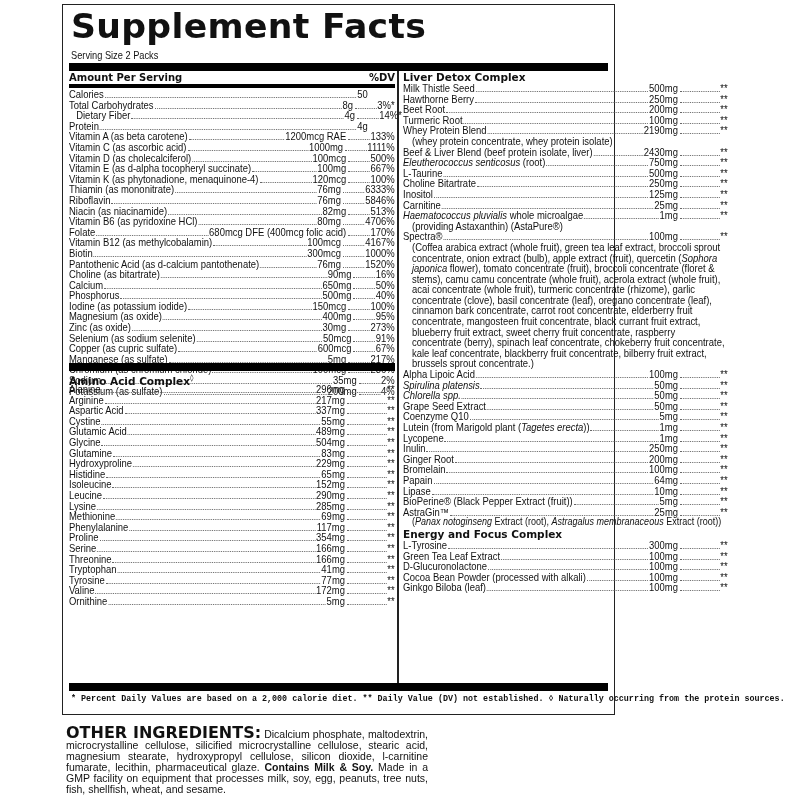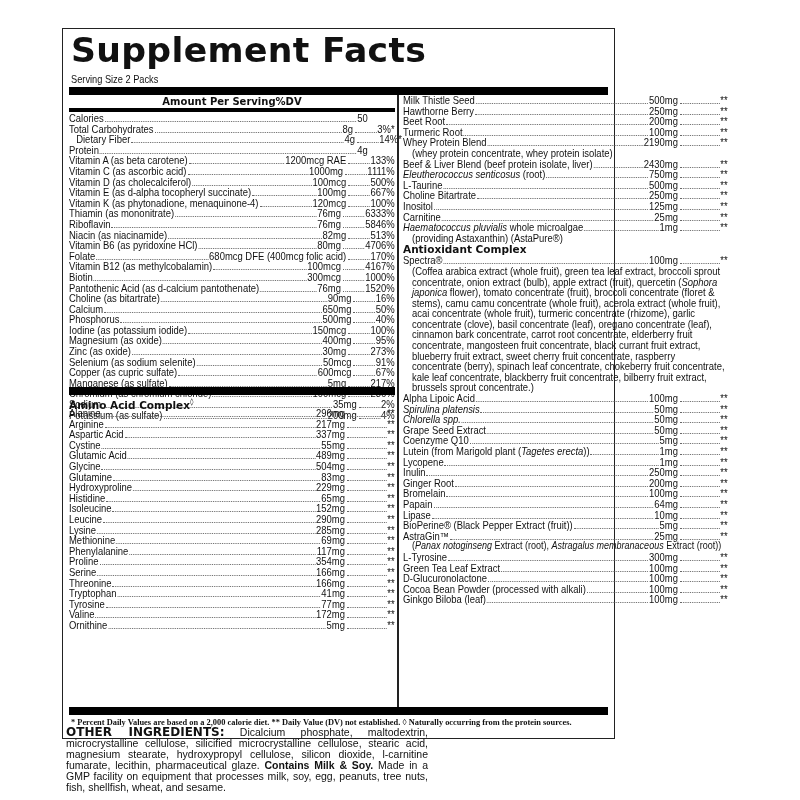--- a/index.html
+++ b/index.html
@@ -1,48 +1,48 @@
 <!DOCTYPE html>
 <html><head>
 <meta charset="utf-8">
 <style>
   html, body { margin:0; padding:0; background:#fff; }
   body { width:800px; height:800px; position:relative; overflow:hidden;
          font-family:"Liberation Sans", sans-serif; color:#111; }
   .panel { position:absolute; left:62px; top:4px; width:553px; height:711px;
-           border:1.5px solid #222; box-sizing:border-box;margin-top:24px; }
+           border:1.5px solid #222; box-sizing:border-box; }
   .title { position:absolute; left:8px; top:2px; font-size:33px; font-weight:900;
            letter-spacing:0.3px; font-family:"DejaVu Sans", sans-serif; transform:scaleX(1.05); transform-origin:left; }
   .serving { position:absolute; left:8px; top:44px; font-size:10.5px; transform:scaleX(0.88); transform-origin:left; }
   .topbar { position:absolute; left:6px; right:6px; top:58px; height:8px; background:#000; }
   .col { position:absolute; top:66px; }
   .colL { left:6px; width:326px; }
   .colR { left:340px; width:325px; }
   .vdiv { position:absolute; left:334px; top:66px; width:1.5px; height:612px; background:#222; }
-  .hdr { display:flex; justify-content:center; font-weight:900; font-size:10px;
+  .hdr { display:flex; justify-content:space-between; font-weight:900; font-size:10px;
          font-family:"DejaVu Sans", sans-serif; height:13px; line-height:13px; }
   .hdrbar { height:4px; background:#000; margin-top:0px; margin-bottom:1px; }
   .row { display:flex; align-items:baseline; font-size:10.5px; height:10.6px; line-height:10.6px;
          white-space:nowrap; transform:scaleX(0.9); transform-origin:left; width:111%; }
   .row .n { flex:0 0 auto; }
   .row .d { flex:1 1 auto; overflow:hidden; border-bottom:1px dotted #666; margin:0 1px 3px 1px; }
   .row .a { flex:0 0 auto; }
   .row .d2 { flex:0 0 auto; width:44px; overflow:hidden; border-bottom:1px dotted #666; margin:0 1px 3px 2px; }
   .row .p { flex:0 0 auto; text-align:right; }
   .sup { font-size:7px; vertical-align:super; }
   .sec { font-weight:900; font-size:10.5px; font-family:"DejaVu Sans", sans-serif; height:12px; line-height:12px; }
   .sub { font-size:10.5px; line-height:10.6px; padding-left:10px; transform:scaleX(0.9); transform-origin:left; width:111%; }
   .indent { padding-left:8px; }
   .midbar { position:absolute; left:6px; width:326px; top:358px; height:8px; background:#000; }
   .botbar { position:absolute; left:6px; right:6px; top:678px; height:8px; background:#000; }
   .foot { position:absolute; left:8px; top:689px; font-size:8.4px; font-weight:900;
-          font-family:Liberation Serif, serif; white-space:nowrap; }
+          font-family:Liberation Mono, monospace; white-space:nowrap; }
   .other { position:absolute; left:66px; top:727px; width:362px; font-size:10.5px; line-height:11px;
            text-align:justify; }
-  .other b.hd { font-weight:900; font-size:12px; font-family:"DejaVu Sans", sans-serif; }
+  .other b.hd { font-weight:900; font-size:16px; font-family:"DejaVu Sans", sans-serif; }
   i { font-style:italic; }
 </style>
 </head>
 <body>
 
 <div class="panel">
   <div class="title">Supplement Facts</div>
   <div class="serving">Serving Size 2 Packs</div>
   <div class="topbar"></div>
 
@@ -408,20 +408,21 @@
     <span class="a">5mg</span>
     <span class="d2"></span>
           <span class="p">**</span>
   </div>
       </div>
   </div>
 
   <div class="vdiv"></div>
 
   <div class="col colR">
+    <div class="sec">Liver Detox Complex</div>
     <div id="liver">
         <div class="row">
     <span class="n"><span>Milk Thistle Seed</span></span>
     <span class="d"></span>
     <span class="a">500mg</span>
     <span class="d2"></span>
           <span class="p">**</span>
   </div>
         <div class="row">
     <span class="n"><span>Hawthorne Berry</span></span>
@@ -503,21 +504,20 @@
         <div class="row">
     <span class="n"><i>Haematococcus pluvialis</i><span> whole microalgae</span></span>
     <span class="d"></span>
     <span class="a">1mg</span>
     <span class="d2"></span>
           <span class="p">**</span>
   </div>
         <div class="sub">(providing Astaxanthin) (AstaPure®)</div>
       </div>
 
-    <div class="sec">Antioxidant Complex</div>
     <div id="antioxidant">
         <div class="row">
     <span class="n"><span>Spectra®</span></span>
     <span class="d"></span>
     <span class="a">100mg</span>
     <span class="d2"></span>
           <span class="p">**</span>
   </div>
         <div class="sub" style="white-space:normal;width:107%;line-height:10.6px"><span>(Coffea arabica extract (whole fruit), green tea leaf extract, broccoli sprout concentrate, onion extract (bulb), apple extract (fruit), quercetin (</span><i>Sophora japonica</i><span> flower), tomato concentrate (fruit), broccoli concentrate (floret &amp; stems), camu camu concentrate (whole fruit), acerola extract (whole fruit), acai concentrate (whole fruit), turmeric concentrate (rhizome), garlic concentrate (clove), basil concentrate (leaf), oregano concentrate (leaf), cinnamon bark concentrate, carrot root concentrate, elderberry fruit concentrate, mangosteen fruit concentrate, black currant fruit extract, blueberry fruit extract, sweet cherry fruit concentrate, raspberry concentrate (berry), spinach leaf concentrate, chokeberry fruit concentrate, kale leaf concentrate, blackberry fruit concentrate, bilberry fruit extract, brussels sprout concentrate.)</span></div>
         <div class="row">
@@ -617,20 +617,21 @@
         <div class="row">
     <span class="n"><span>AstraGin™</span></span>
     <span class="d"></span>
     <span class="a">25mg</span>
     <span class="d2"></span>
           <span class="p">**</span>
   </div>
         <div class="sub" style="font-size:10px">(<i>Panax notoginseng</i><span> Extract (root), </span><i>Astragalus membranaceous</i><span> Extract (root))</span></div>
       </div>
 
+    <div class="sec">Energy and Focus Complex</div>
     <div id="energy">
         <div class="row">
     <span class="n"><span>L-Tyrosine</span></span>
     <span class="d"></span>
     <span class="a">300mg</span>
     <span class="d2"></span>
           <span class="p">**</span>
   </div>
         <div class="row">
     <span class="n"><span>Green Tea Leaf Extract</span></span>

